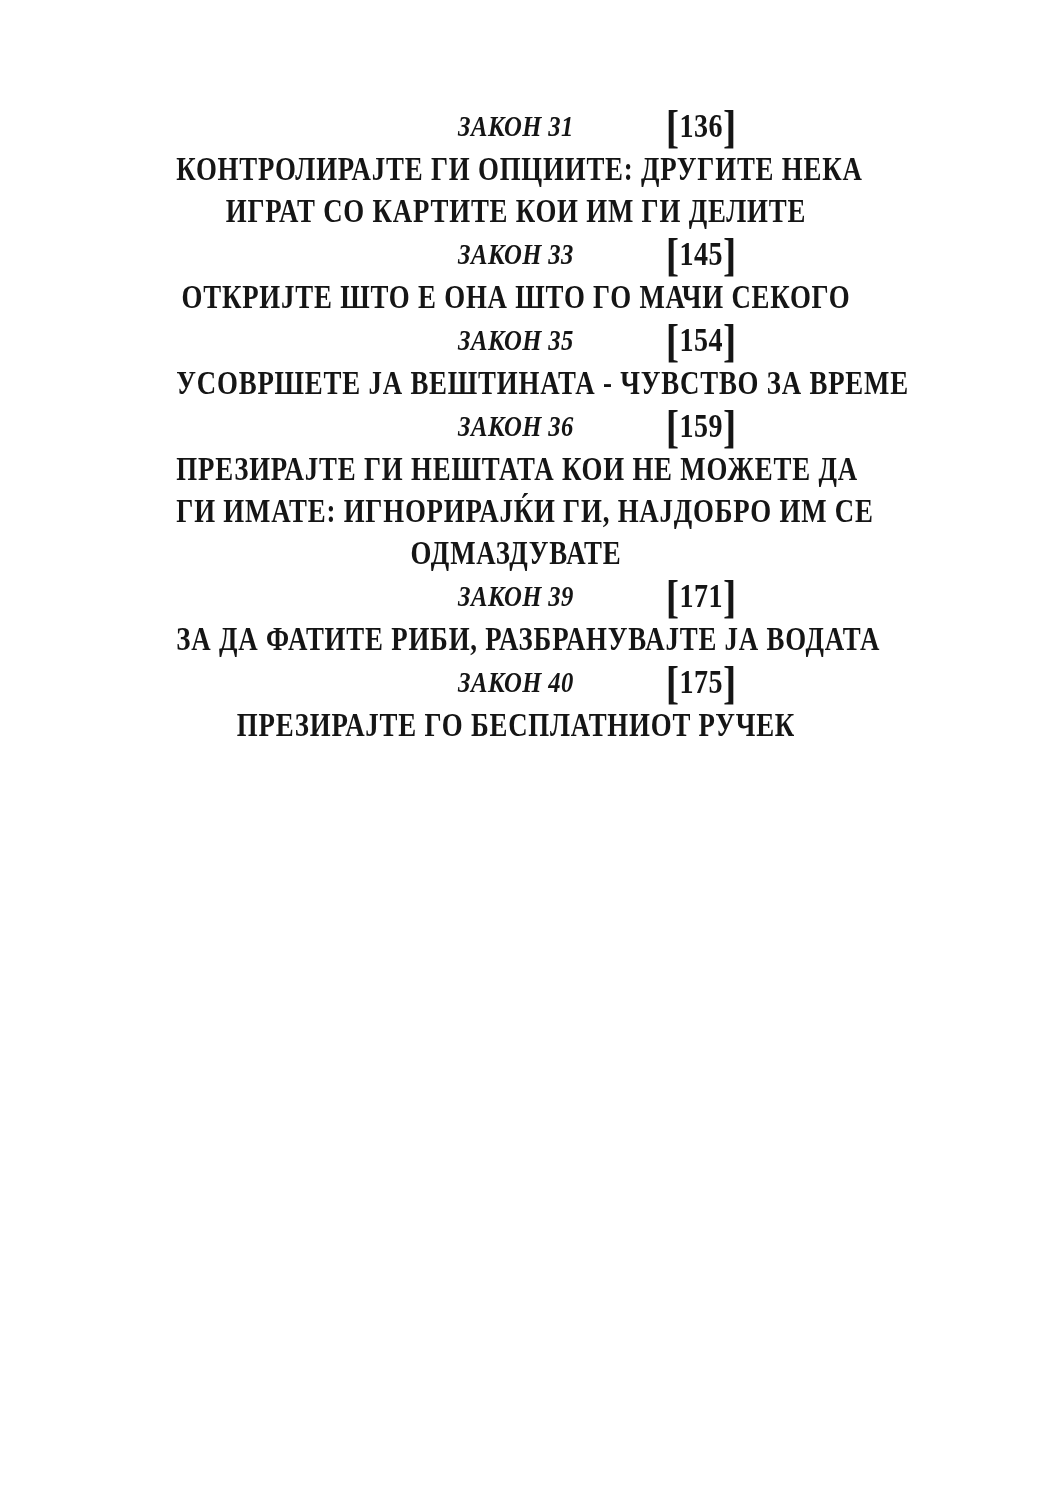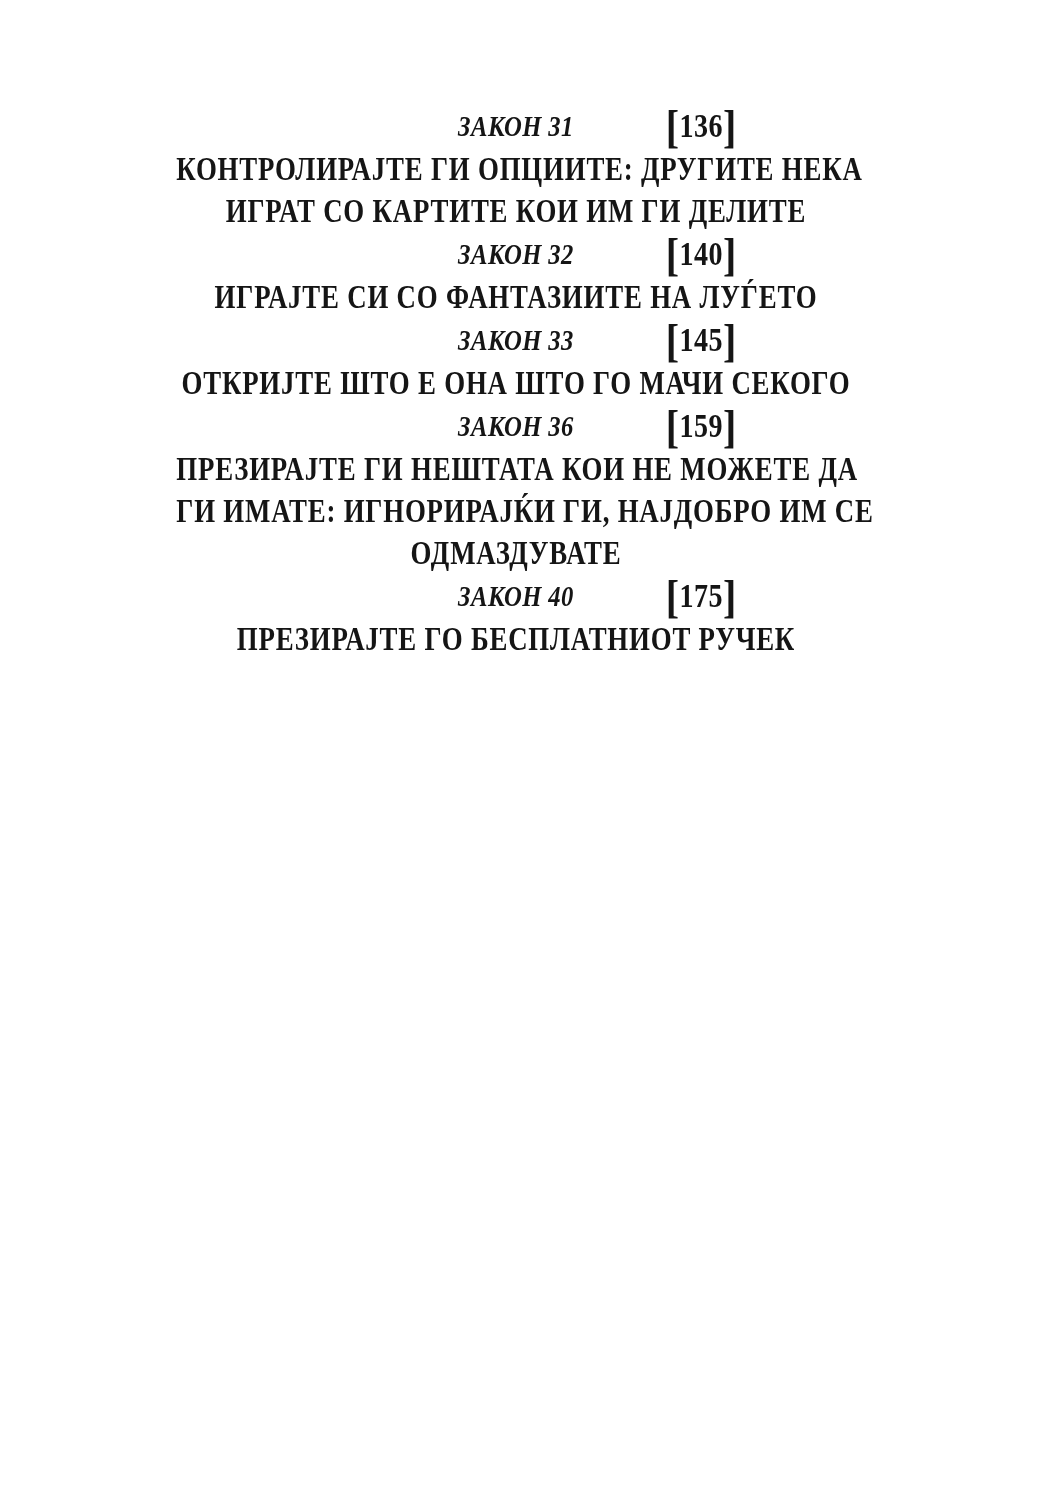--- a/index.html
+++ b/index.html
@@ -73,41 +73,45 @@
 
 <div class="page">
   <div class="content">
 
     <div class="law">
       <div class="law-heading"><span class="law-label">ЗАКОН 31</span><span class="page-ref"><span class="bracket">[</span><span class="page-num">136</span><span class="bracket">]</span></span></div>
       <div class="law-title">КОНТРОЛИРАЈТЕ ГИ ОПЦИИТЕ: ДРУГИТЕ НЕКА
 ИГРАТ СО КАРТИТЕ КОИ ИМ ГИ ДЕЛИТЕ</div>
     </div>
 
-    <div class="law">
-      <div class="law-heading"><span class="law-label">ЗАКОН 32</span><span class="page-ref"><span class="bracket">[</span><span class="page-num">140</span><span class="bracket">]</span></span></div>
-      <div class="law-title">ИГРАЈТЕ СИ СО ФАНТАЗИИТЕ НА ЛУЃЕТО</div>
-    </div>
 
     <div class="law">
       <div class="law-heading"><span class="law-label">ЗАКОН 33</span><span class="page-ref"><span class="bracket">[</span><span class="page-num">145</span><span class="bracket">]</span></span></div>
       <div class="law-title">ОТКРИЈТЕ ШТО Е ОНА ШТО ГО МАЧИ СЕКОГО</div>
     </div>
 
 
+    <div class="law">
+      <div class="law-heading"><span class="law-label">ЗАКОН 35</span><span class="page-ref"><span class="bracket">[</span><span class="page-num">154</span><span class="bracket">]</span></span></div>
+      <div class="law-title">УСОВРШЕТЕ ЈА ВЕШТИНАТА - ЧУВСТВО ЗА ВРЕМЕ</div>
+    </div>
 
     <div class="law">
       <div class="law-heading"><span class="law-label">ЗАКОН 36</span><span class="page-ref"><span class="bracket">[</span><span class="page-num">159</span><span class="bracket">]</span></span></div>
       <div class="law-title">ПРЕЗИРАЈТЕ ГИ НЕШТАТА КОИ НЕ МОЖЕТЕ ДА
 ГИ ИМАТЕ: ИГНОРИРАЈЌИ ГИ, НАЈДОБРО ИМ СЕ
 ОДМАЗДУВАТЕ</div>
     </div>
 
 
 
+    <div class="law">
+      <div class="law-heading"><span class="law-label">ЗАКОН 39</span><span class="page-ref"><span class="bracket">[</span><span class="page-num">171</span><span class="bracket">]</span></span></div>
+      <div class="law-title">ЗА ДА ФАТИТЕ РИБИ, РАЗБРАНУВАЈТЕ ЈА ВОДАТА</div>
+    </div>
 
     <div class="law">
       <div class="law-heading"><span class="law-label">ЗАКОН 40</span><span class="page-ref"><span class="bracket">[</span><span class="page-num">175</span><span class="bracket">]</span></span></div>
       <div class="law-title">ПРЕЗИРАЈТЕ ГО БЕСПЛАТНИОТ РУЧЕК</div>
     </div>
 
 
   </div>
 </div>
 

